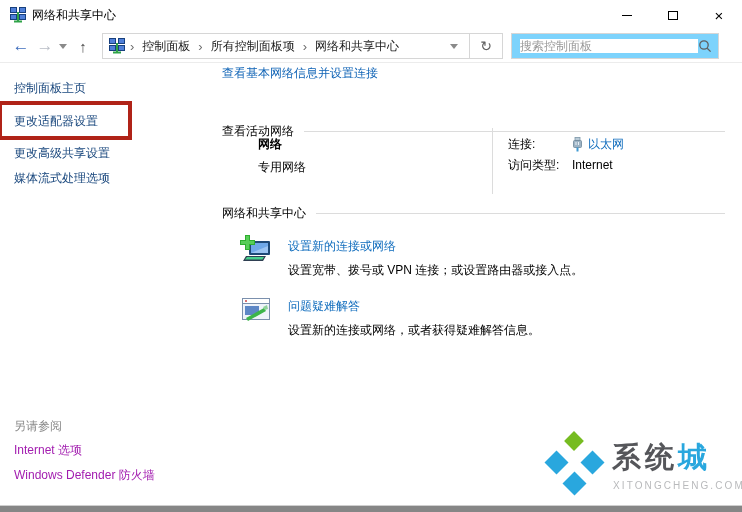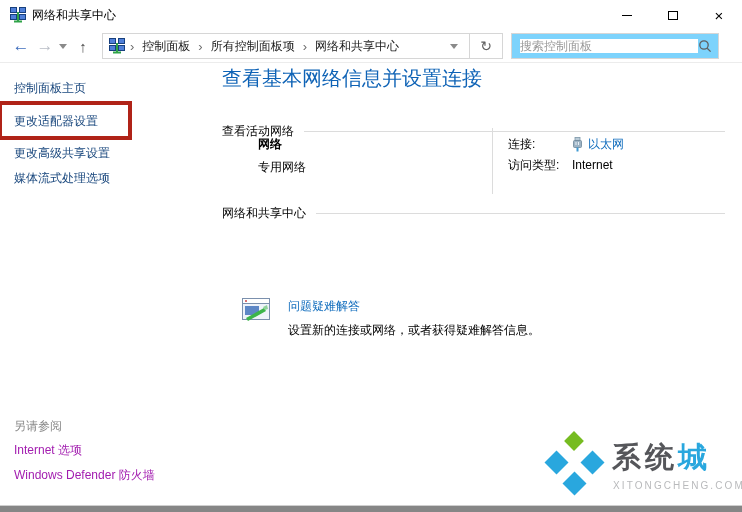--- a/index.html
+++ b/index.html
@@ -50,21 +50,21 @@
   
   .sidebar a, .side-link { text-decoration:none; }
   .side-link { position:absolute; left:14px; color:#19477d; cursor:pointer; white-space:nowrap; }
   .highlight-box { position:absolute; left:-2px; top:37px; width:134px; height:39px;
                    border:4px solid #b02318; pointer-events:none; }
   .see-also-header { position:absolute; left:14px; top:354px; color:#8a8a8a; }
   .see-link { position:absolute; left:14px; color:#a21caf; cursor:pointer; white-space:nowrap; }
 
   
   .main { position:absolute; left:222px; top:0; right:0; bottom:0; }
-  .main-title { position:absolute; left:0; top:1px; font-size:20px; color:#0f63b6; font-weight:400; }
+  .main-title { position:absolute; left:0; top:1px; font-size:12px; color:#0f63b6; font-weight:400; }
   .section-header { position:absolute; left:0; right:17px; display:flex; align-items:center; }
   .section-header .label { color:#000; white-space:nowrap; }
   .section-header .rule { flex:1; height:1px; background:#dcdcdc; margin-left:10px; }
   .net-row { position:absolute; left:0; top:66px; right:17px; height:66px; }
   .net-name { position:absolute; left:36px; top:6px; }
   .net-name .nm { font-weight:bold; }
   .net-name .tp { margin-top:6px; }
   .net-divider { position:absolute; left:270px; top:-2px; height:66px; width:1px; background:#dcdcdc; }
   .net-details { position:absolute; left:286px; top:6px; }
   .detail-row { display:flex; align-items:center; height:16px; margin-bottom:5px; }
@@ -220,20 +220,39 @@
             <span class="detail-value">Internet</span>
           </div>
         </div>
       </div>
 
       <div class="section-header" style="top:141px;">
         <span class="label">网络和共享中心</span>
         <span class="rule"></span>
       </div>
 
+      <div class="task-item" style="top:170px;">
+        <span class="task-icon">
+          <svg width="32" height="32" viewBox="0 0 32 32">
+            <rect x="9" y="7" width="21" height="14" rx="1" fill="#1e4976"></rect>
+            <rect x="11" y="9" width="17" height="10" fill="#6fa8e8"></rect>
+            <path d="M11 19 L28 19 L28 12 Z" fill="#9cc4f2"></path>
+            <path d="M6 22 L26 22 L23 27 L3 27 Z" fill="#2f3f52"></path>
+            <path d="M7 23 L24 23 L22.4 25.6 L5 25.6 Z" fill="#49d18d"></path>
+            <rect x="5" y="1" width="5" height="15" fill="#2fae2f"></rect>
+            <rect x="0" y="6" width="15" height="5" fill="#2fae2f"></rect>
+            <rect x="6" y="2" width="3" height="13" fill="#57ce57"></rect>
+            <rect x="1" y="7" width="13" height="3" fill="#57ce57"></rect>
+          </svg>
+        </span>
+        <div class="task-text">
+          <span class="blue-link task-title">设置新的连接或网络</span>
+          <div class="task-desc">设置宽带、拨号或 VPN 连接；或设置路由器或接入点。</div>
+        </div>
+      </div>
 
       <div class="task-item" style="top:230px;">
         <span class="task-icon">
           <svg width="32" height="32" viewBox="0 0 32 32">
             <rect x="2.5" y="4.5" width="27" height="21" fill="#eef3fa" stroke="#7b90ad"></rect>
             <rect x="2.5" y="4.5" width="27" height="5" fill="#ffffff" stroke="#7b90ad"></rect>
             <circle cx="6" cy="7" r="1" fill="#c44"></circle>
             <rect x="5" y="12" width="14" height="9" fill="#5d87c6"></rect>
             <path d="M6 24 L24 14 L26 17 L8 27 Z" fill="#3cb54a"></path>
             <path d="M23 13 L27 11 L28 15 L25 16 Z" fill="#8fd19a"></path>

